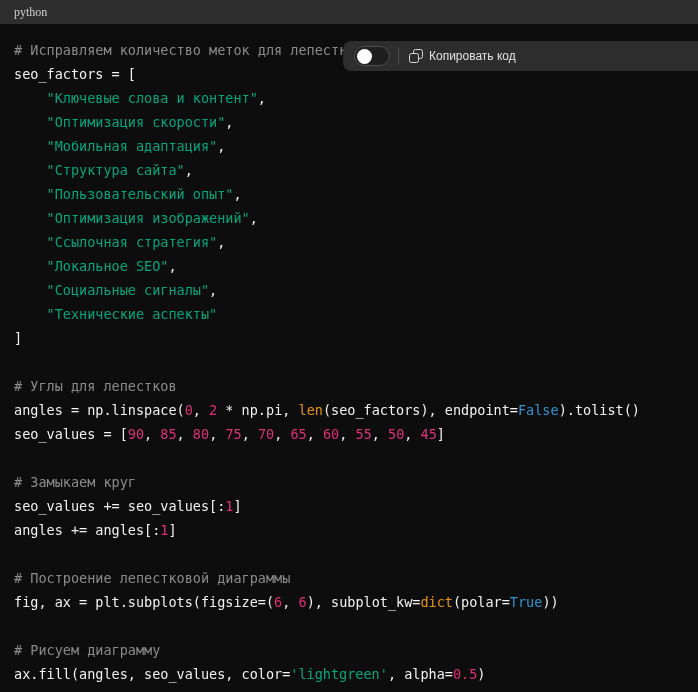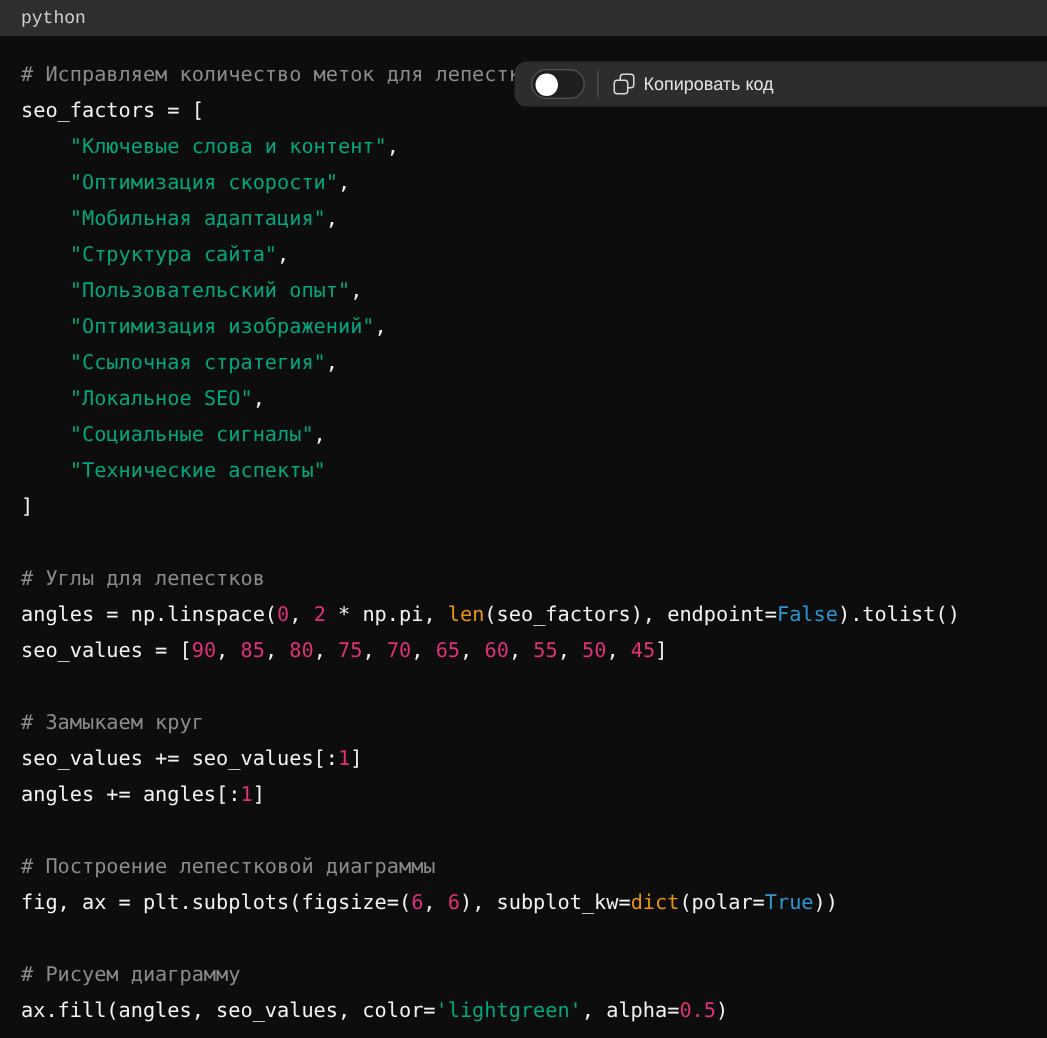--- a/index.html
+++ b/index.html
@@ -15,21 +15,21 @@
     width: 698px;
     height: 692px;
     background: var(--code-background, #0d0d0d);
   }
   .code-header {
     height: 24px;
     background: var(--header-background, #2e2e2e);
     display: flex;
     align-items: center;
     padding: 0 14px;
-    font-family: Liberation Mono, monospace;
+    font-family: Liberation Serif, serif;
     font-size: 12px;
     color: var(--header-text, #cfcfcf);
   }
   .code {
     margin: 0;
     padding: 14px 14px 0 14px;
     font-family: "DejaVu Sans Mono", monospace;
     font-size: 13.5px;
     line-height: 24px;
     white-space: pre;

